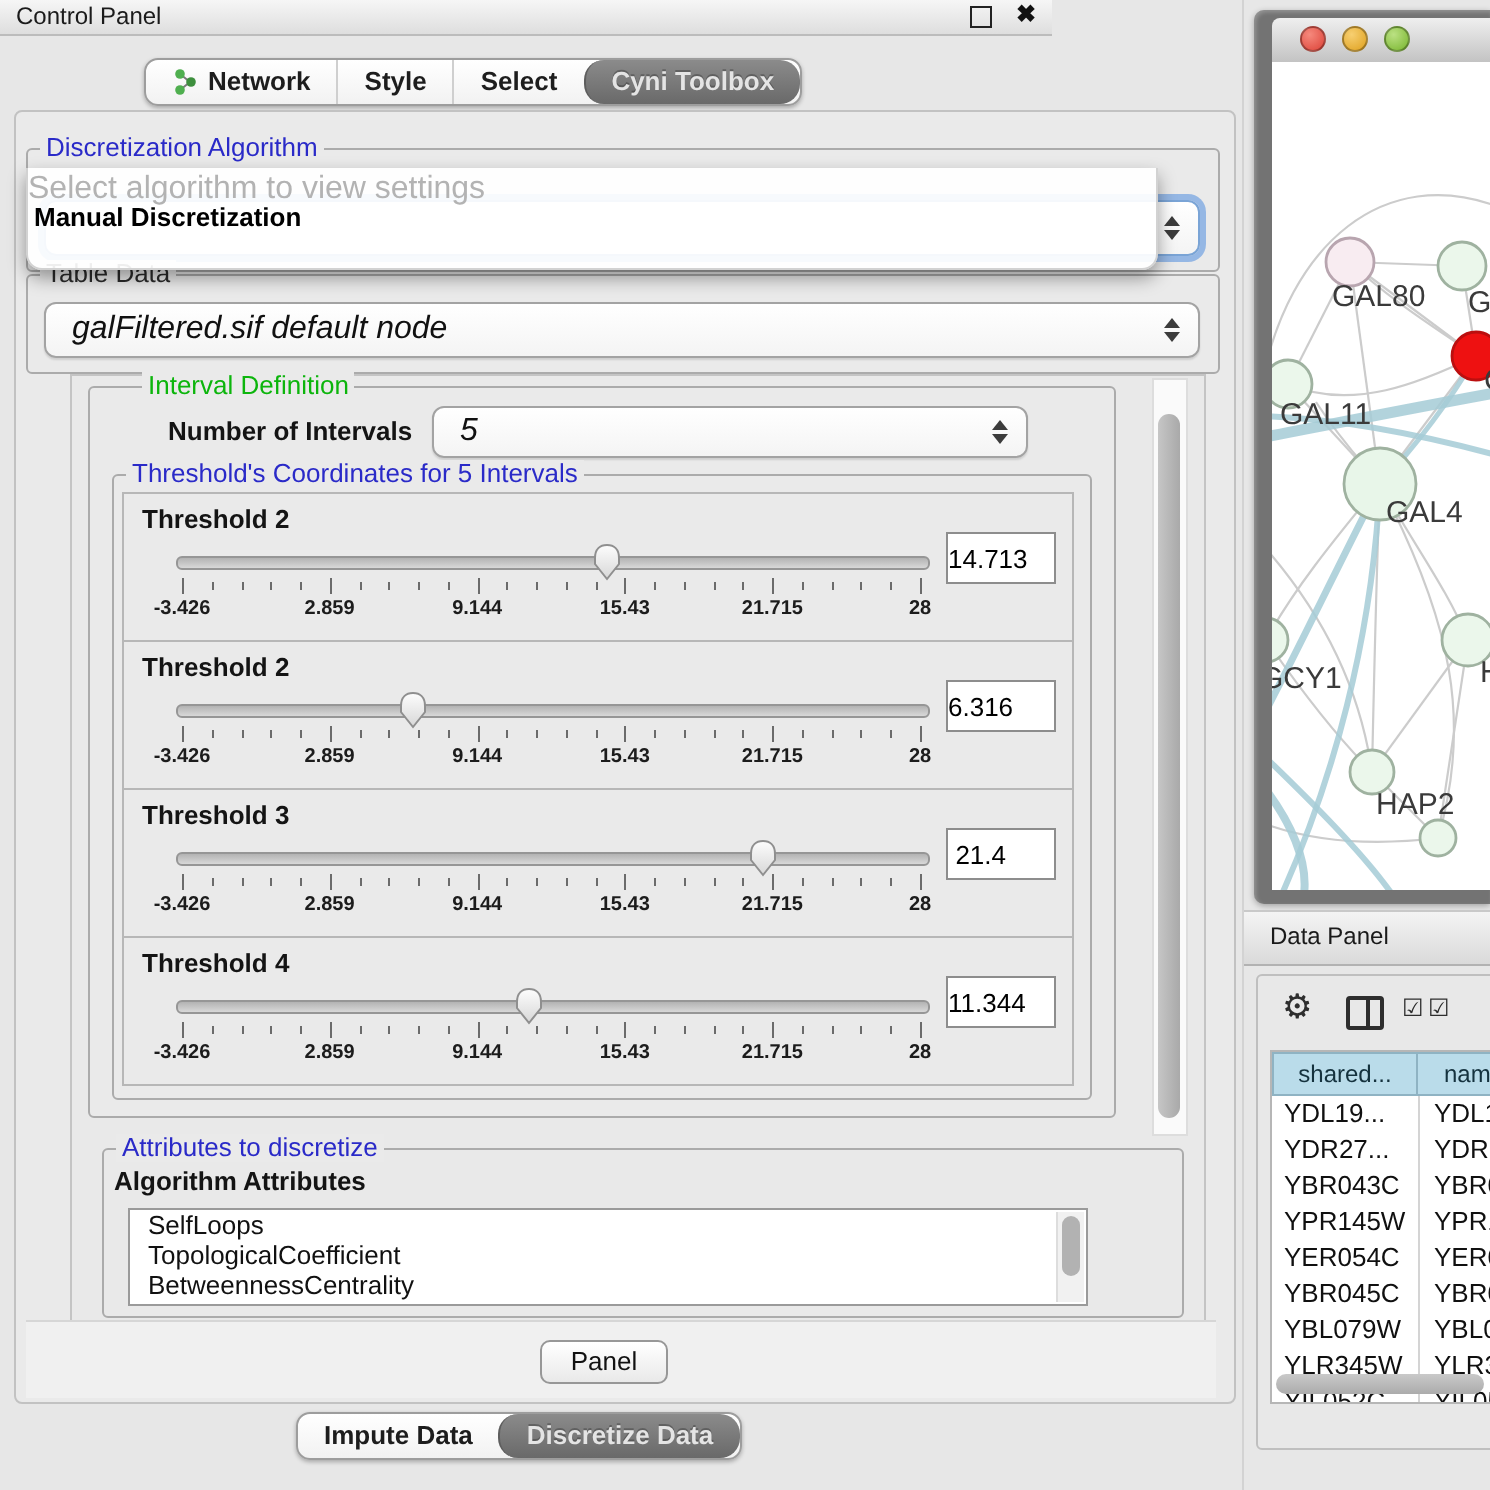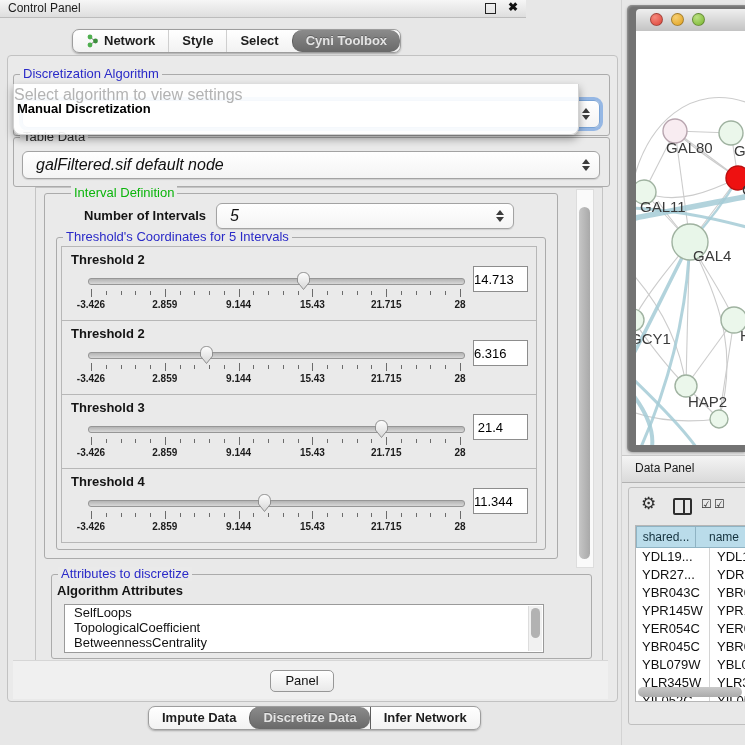--- a/index.html
+++ b/index.html
@@ -124,21 +124,21 @@
   .splitcols{position:absolute;left:44px;top:10px;width:15px;height:13px;border:2px solid #2e2e2e;
           border-radius:2px;}
   .splitcols i{position:absolute;left:50%;top:0;width:2px;height:100%;background:#2e2e2e;}
   .cbicon{position:absolute;top:9px;font-size:12px;color:#2e2e2e;}
 
   .dtable{position:absolute;left:6px;top:37px;width:111px;height:175px;background:#fff;
           border:1px solid #b6b6b6;border-right:none;overflow:hidden;}
   .thead{position:absolute;left:0;top:0;height:22px;width:200px;display:flex;}
   .th{background:#badcea;border:1px solid #8fb3c3;box-sizing:border-box;font-size:12px;
       color:#15323e;line-height:20px;overflow:hidden;white-space:nowrap;}
-  .th.c1{width:60px;text-align:center;}
+  .th.c1{width:73px;text-align:center;}
   .th.c2{width:80px;padding-left:13px;margin-left:-1px;}
   #table-rows{position:absolute;left:0;top:22px;width:200px;}
   .trow{display:flex;height:18px;}
   .tcell{font-size:13px;color:#101010;line-height:18px;white-space:nowrap;overflow:hidden;}
   .tcell.c1{width:67px;padding-left:6px;}
   .tcell.c2{padding-left:7px;border-left:1px solid #d4d4d4;width:40px;}
   .hscroll{position:absolute;left:2px;bottom:4px;width:104px;height:10px;border-radius:5px;
           background:linear-gradient(#c9c9c9,#ababab);}
   .net-label{font-family:"Liberation Sans",sans-serif;font-size:15px;fill:#3a3a3a;}
 </style>
@@ -428,23 +428,20 @@
 
   <div class="abs applystrip"></div>
   <div class="btn" style="left:270px;top:670px;width:62px;height:20px;line-height:20px;">Panel</div>
 
   <div class="abs seg" id="bottom-tabs">
     <div class="item">
         <span>Impute Data</span>
       </div>
     <div class="item selected">
         <span>Discretize Data</span>
-      </div>
-    <div class="item">
-        <span>Infer Network</span>
       </div>
   </div>
 
   <div class="abs colsplit"></div>
 
   <div class="abs netwin">
     <div class="nettitle">
       <span class="light red"></span>
       <span class="light yellow"></span>
       <span class="light green"></span>

